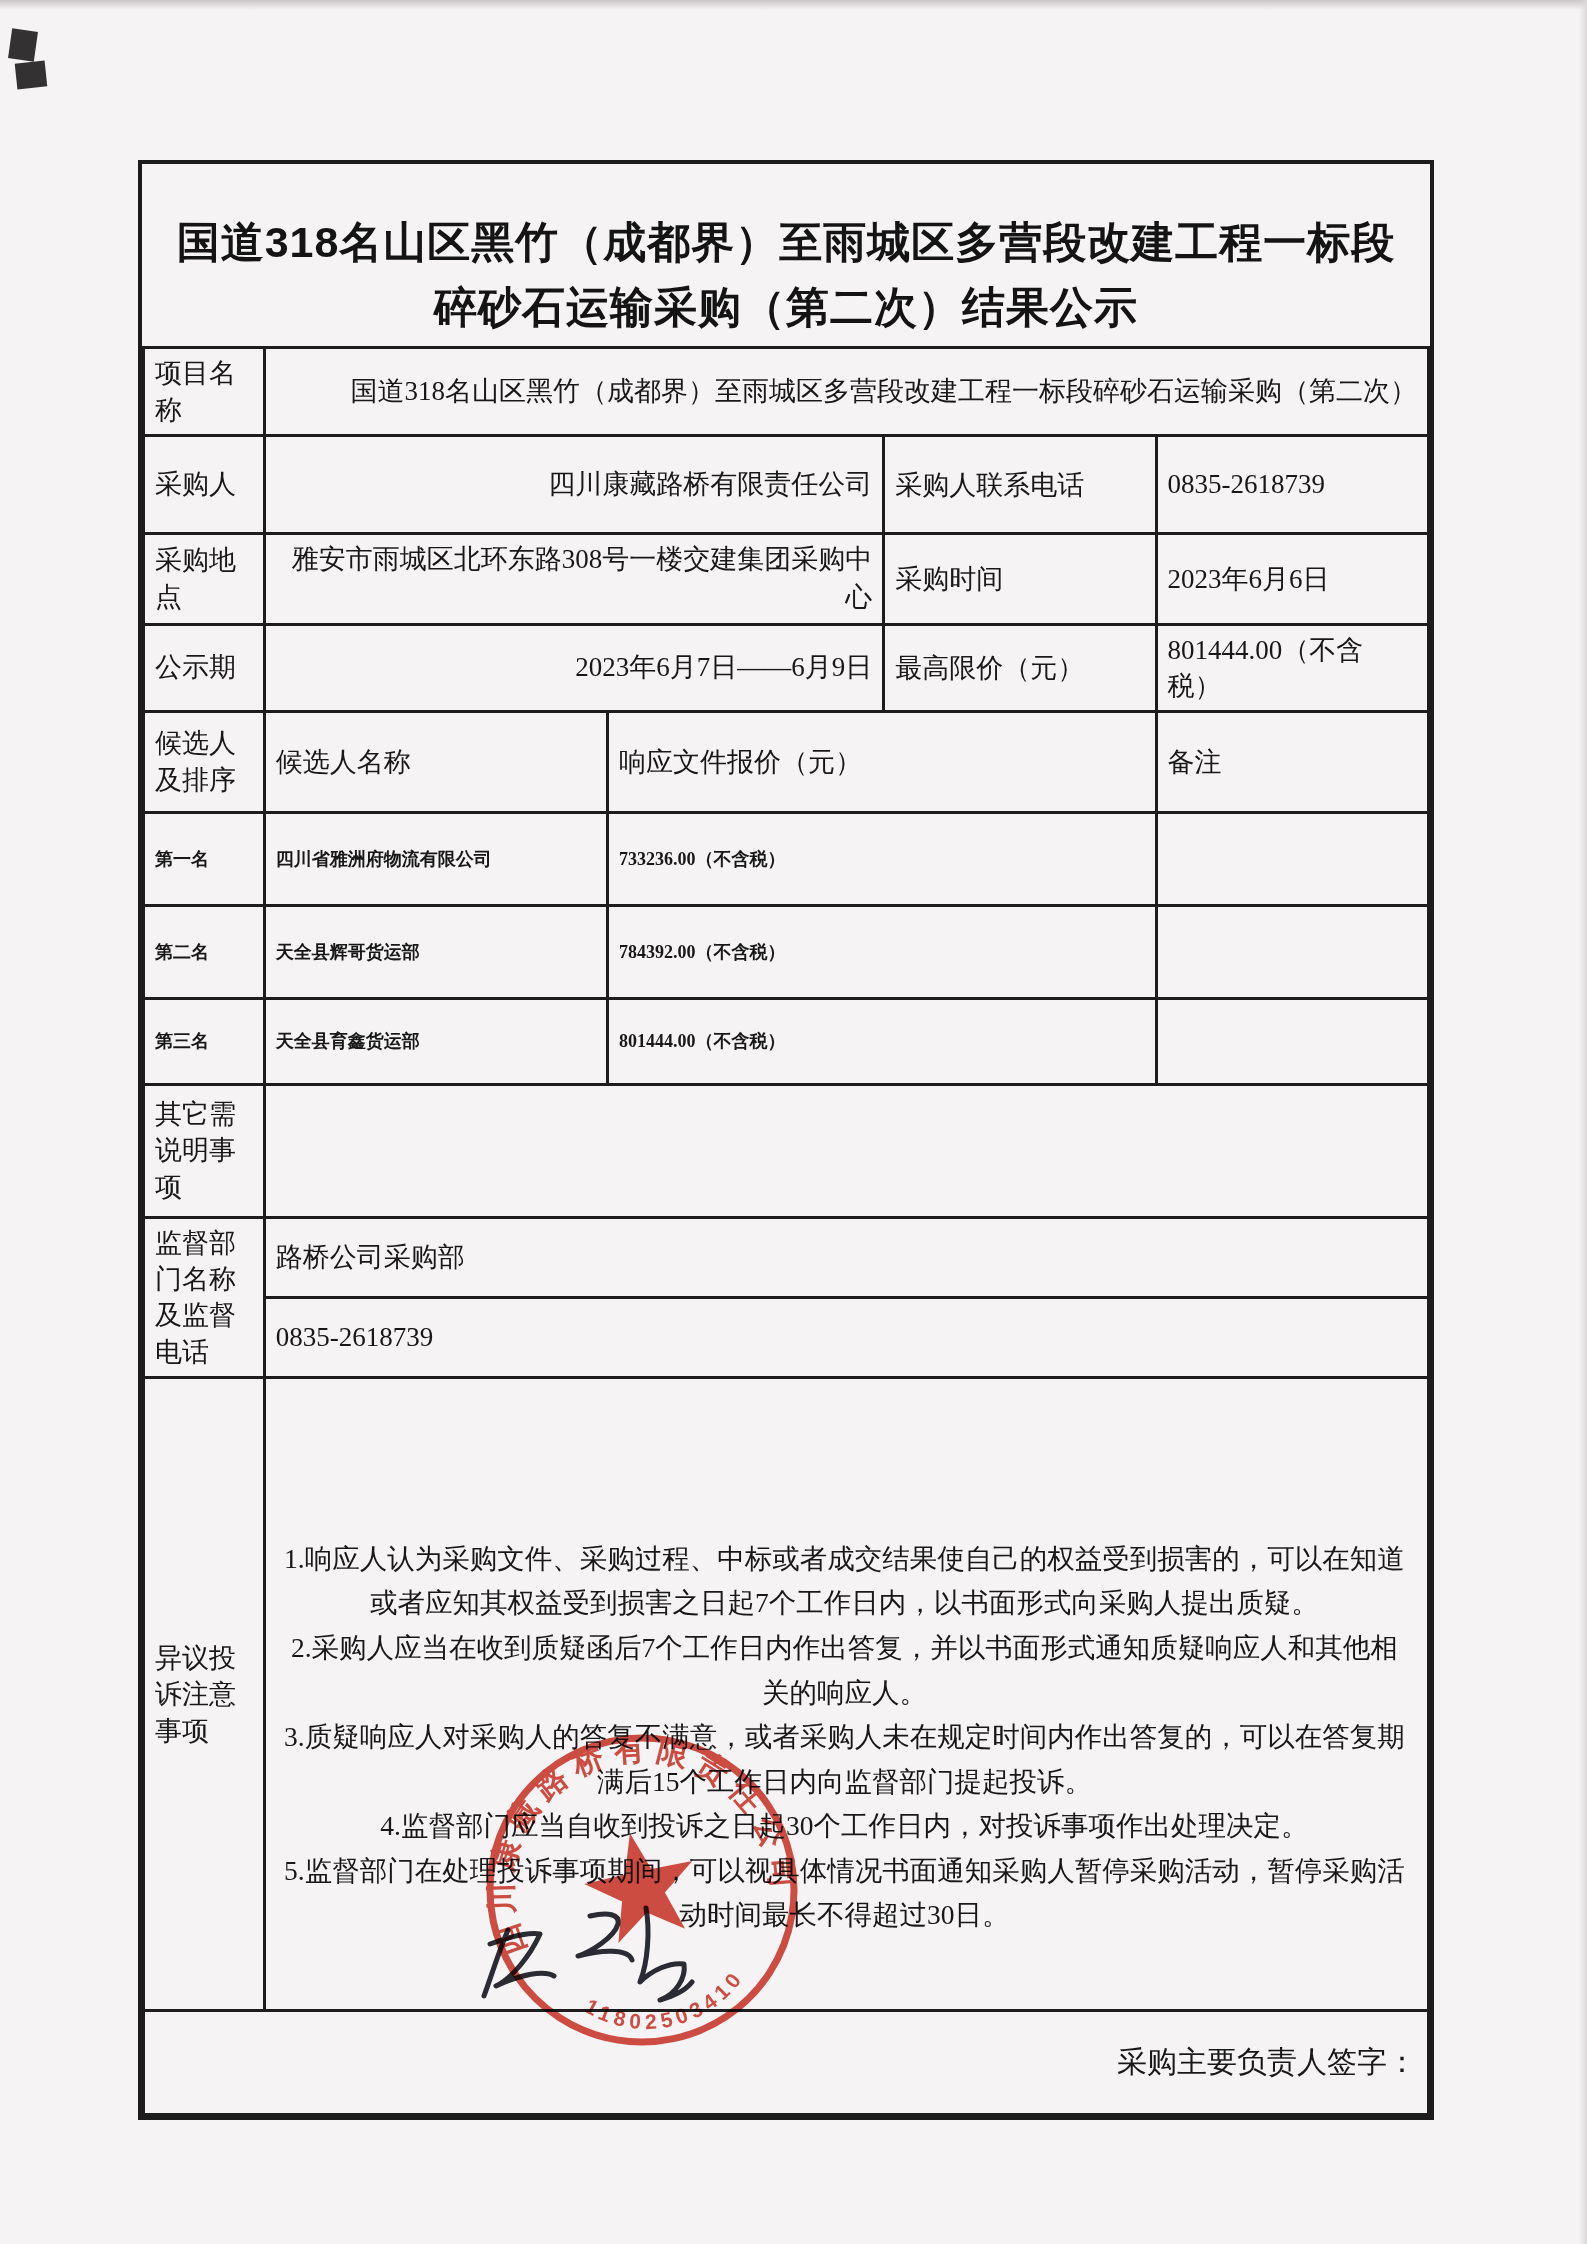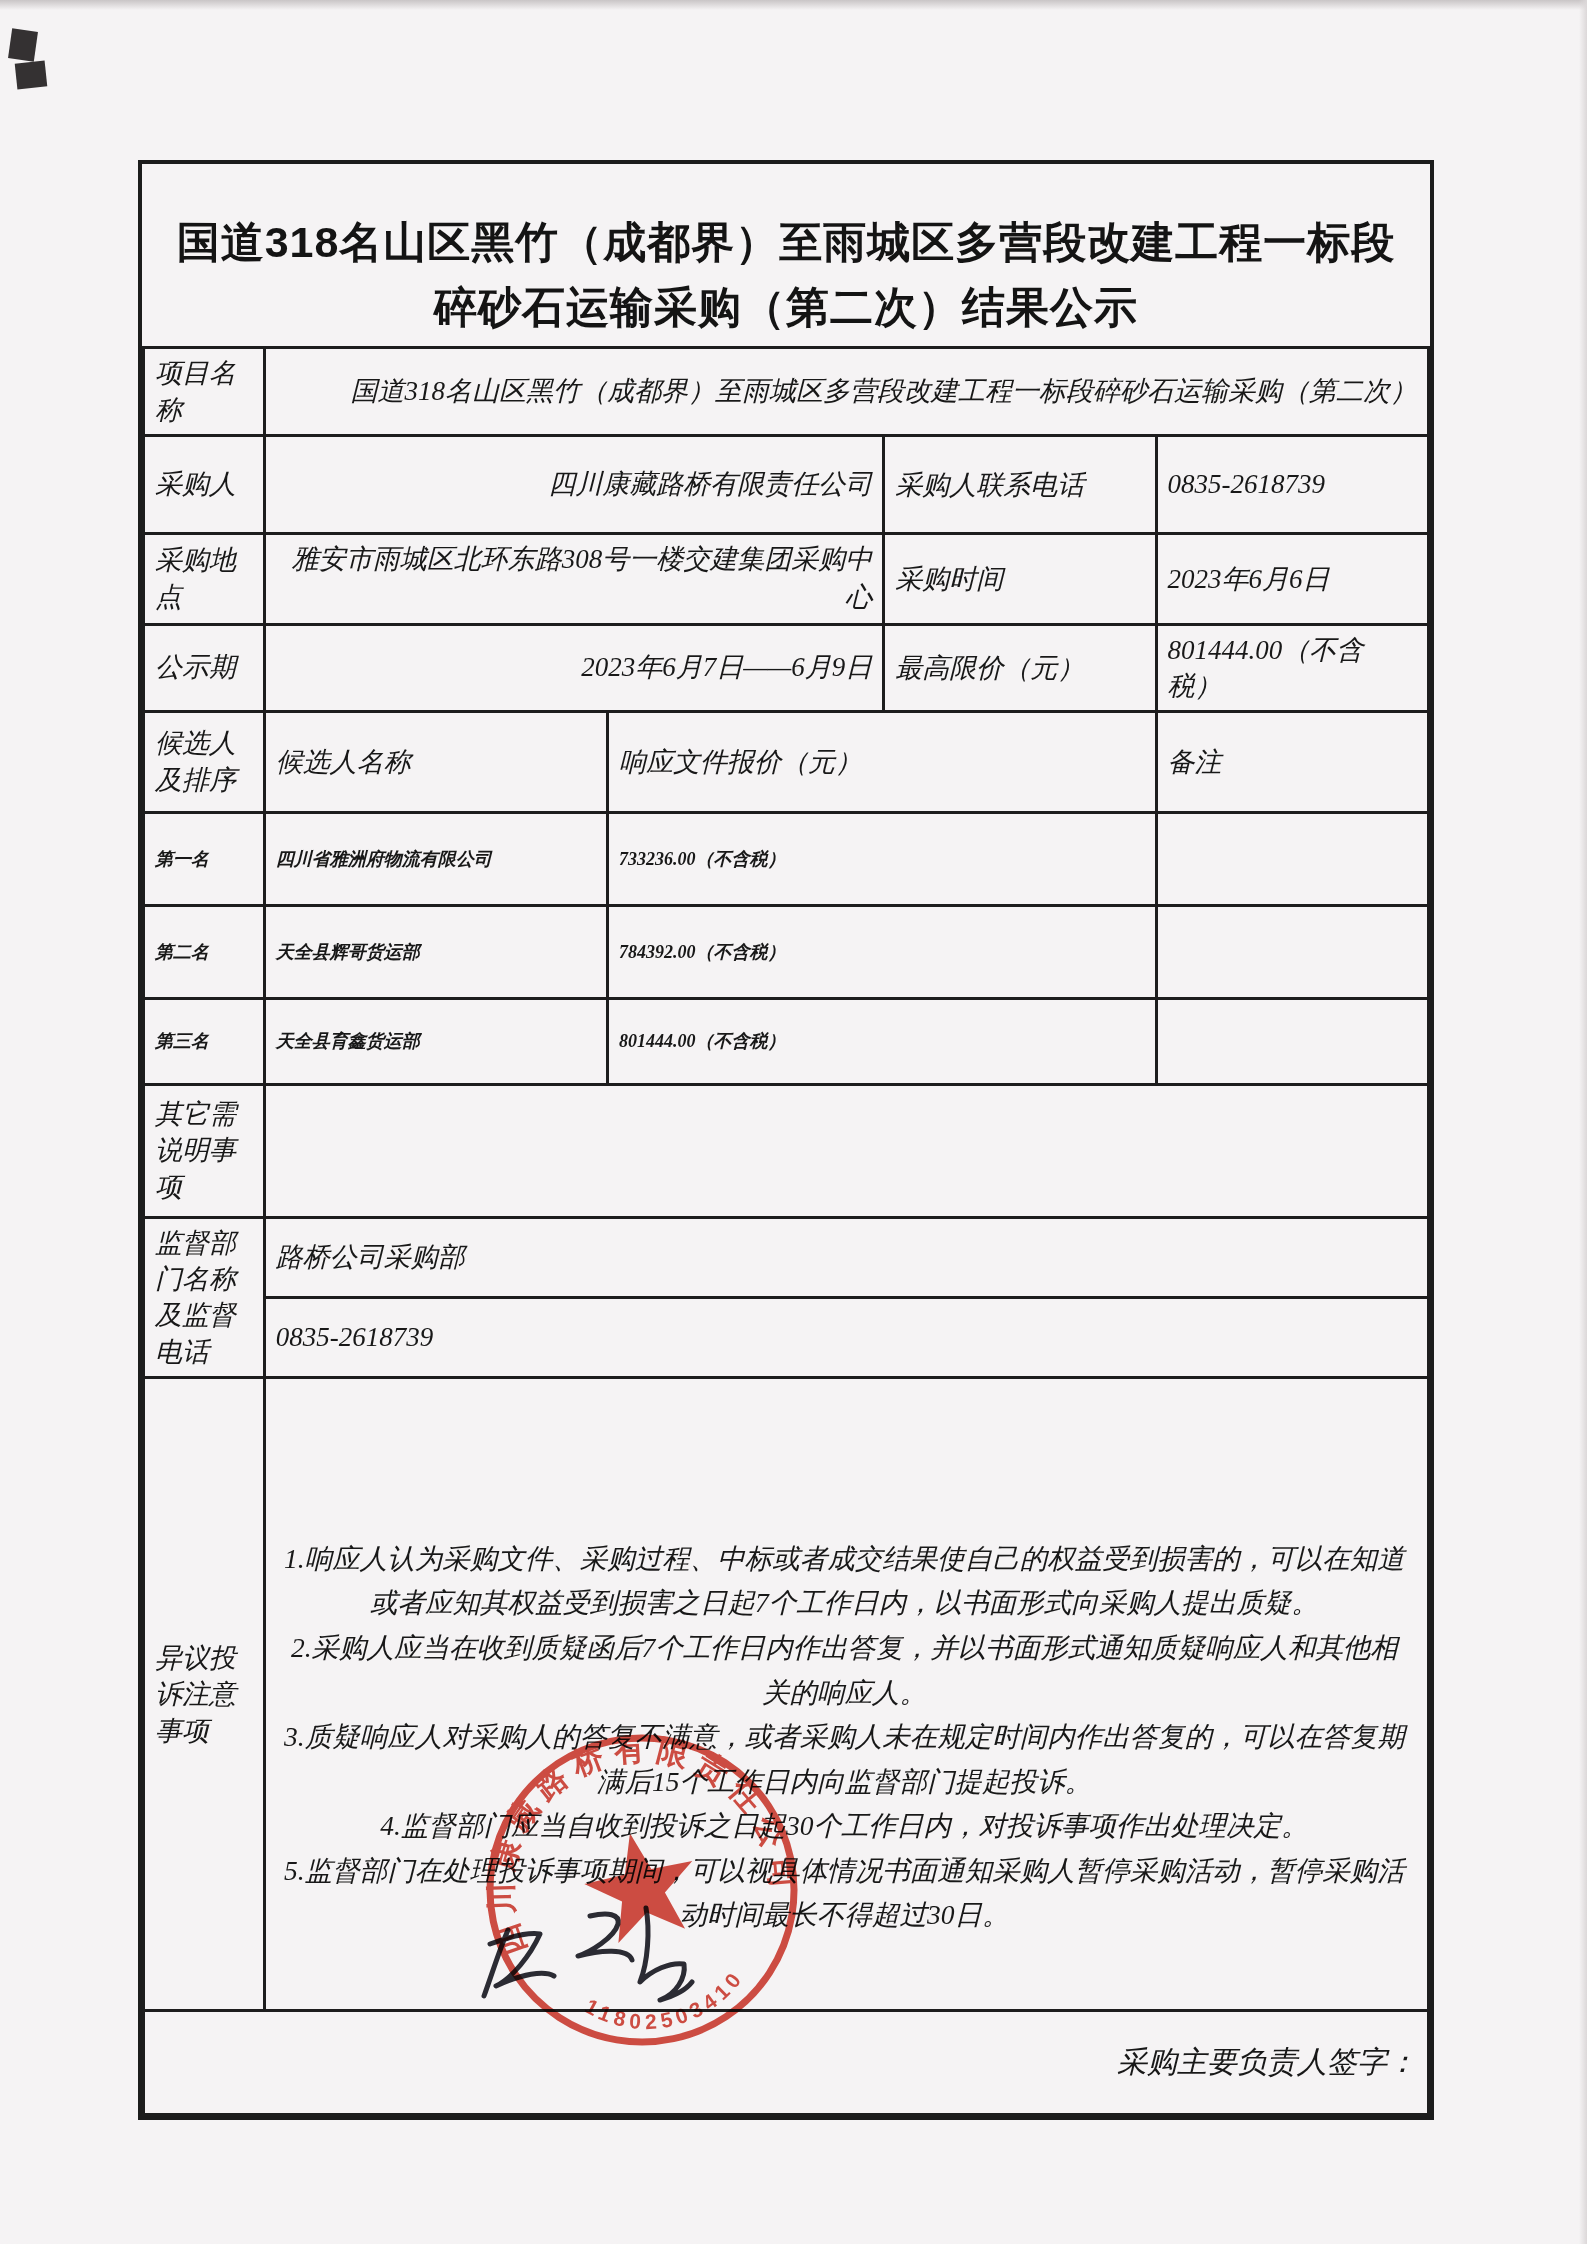--- a/index.html
+++ b/index.html
@@ -28,21 +28,21 @@
   .title{
     box-sizing:border-box;height:182px;
     padding:46px 26px 0 26px;
     text-align:center;
     font-family:"Liberation Sans", sans-serif;
     font-weight:bold;font-size:43px;line-height:1.5;
     letter-spacing:1px;color:#141414;
   }
   table.doc{
     width:100%;border-collapse:collapse;table-layout:fixed;
-    font-size:27px;color:#181818;font-style:italic;
+    font-size:27px;color:#181818;
   }
   table.doc td{
     border:3px solid #1d1d1d;
     padding:6px 10px;
     vertical-align:middle;
     overflow:hidden;
   }
   td.lbl{text-align:left;padding-left:12px;line-height:1.35;}
   td.val{text-align:right;padding-left:16px;line-height:1.4;}
   td.ctr{text-align:left;}

